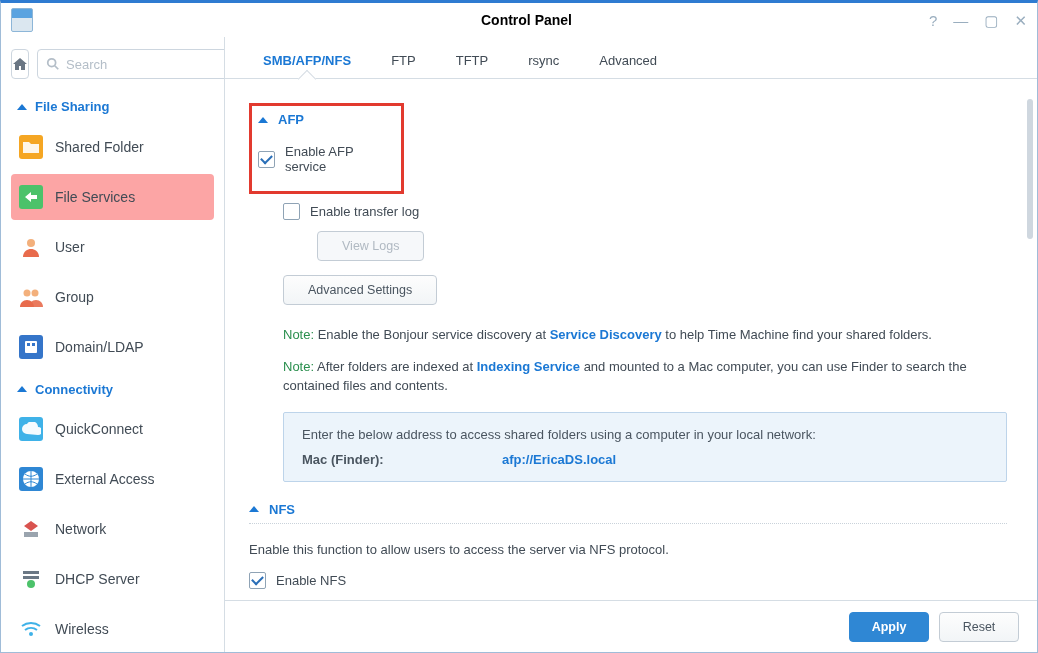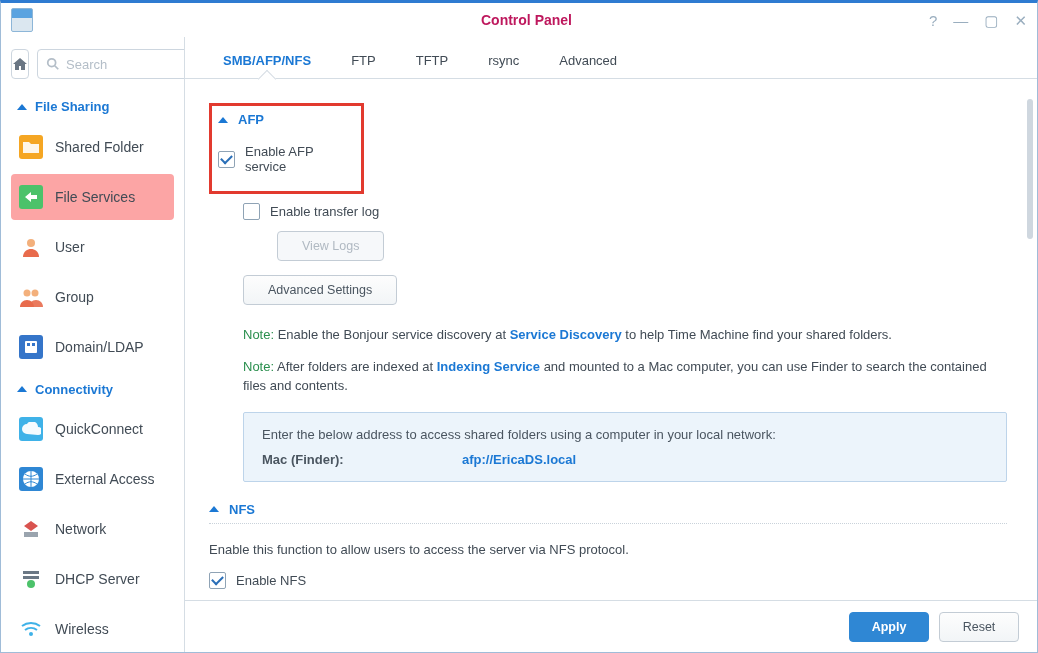--- a/index.html
+++ b/index.html
@@ -2,27 +2,27 @@
 <html><head>
 <meta charset="utf-8">
 <style>
 * { box-sizing: border-box; margin: 0; padding: 0; }
 body { font-family: -apple-system, "Segoe UI", Arial, sans-serif; font-size: 13px; color: #414b55; background: #fff; }
 
 .window { width: 1038px; height: 653px; border: 1px solid #a0bcd8; border-top: 3px solid #2e7bd1; display: flex; flex-direction: column; }
 
 .titlebar { height: 34px; display: flex; align-items: center; padding: 0 10px; position: relative; }
 .app-icon { width: 22px; height: 24px; background: linear-gradient(180deg,#5aa3e0 0 40%,#dbe7f0 40%); border: 1px solid #8db6d8; border-radius: 2px; margin-right: 10px; }
-.titlebar-title { position: absolute; left: 15px; right: 0; text-align: center; color: #be185d; font-weight: bold; font-size: 14px; pointer-events: none; }
+.titlebar-title { position: absolute; left: 15px; right: 0; text-align: center; color: #000000; font-weight: bold; font-size: 14px; pointer-events: none; }
 .win-controls { margin-left: auto; display: flex; gap: 16px; color: #9aaebf; }
 .win-controls span { cursor: pointer; font-size: 15px; line-height: 1; }
 
 .body { flex: 1; display: flex; overflow: hidden; }
 
-.sidebar { width: 184px; border-right: 1px solid #d5dde4; padding: 12px 10px 0 10px; display: flex; flex-direction: column; gap: 4px; overflow: hidden; }
+.sidebar { width: 224px; border-right: 1px solid #d5dde4; padding: 12px 10px 0 10px; display: flex; flex-direction: column; gap: 4px; overflow: hidden; }
 .top-row { display: flex; gap: 8px; margin-bottom: 8px; }
 .home-btn { width: 36px; height: 30px; border: 1px solid #cdd6df; border-radius: 4px; display: flex; align-items: center; justify-content: center; color: #6a7684; background: #fff; cursor: pointer; }
 .search-box { flex: 1; height: 30px; border: 1px solid #cdd6df; border-radius: 4px; display: flex; align-items: center; padding: 0 8px; color: #aeb8c2; gap: 6px; }
 .search-box input { border: none; outline: none; flex: 1; font-size: 13px; color: #4a5560; background: transparent; }
 .search-box input::placeholder { color: #b4bec8; }
 
 .category { color: #1b78d4; font-weight: bold; font-size: 13px; padding: 8px 6px 6px; display: flex; align-items: center; gap: 8px; cursor: pointer; }
 .cat-chevron { width: 0; height: 0; border-left: 5px solid transparent; border-right: 5px solid transparent; border-bottom: 6px solid #1b78d4; }
 
 .nav-item { height: 48px; display: flex; align-items: center; gap: 12px; padding: 0 8px; border-radius: 4px; cursor: pointer; color: #414b55; font-size: 14px; }

